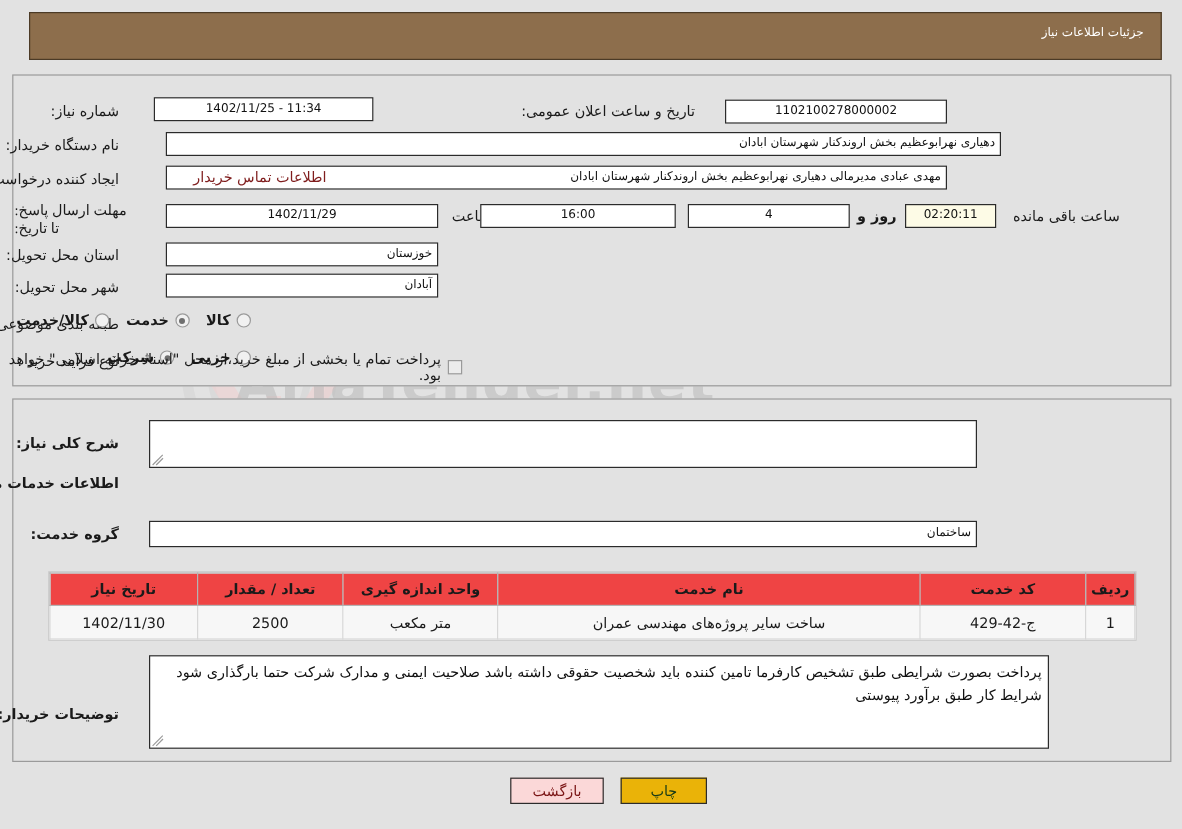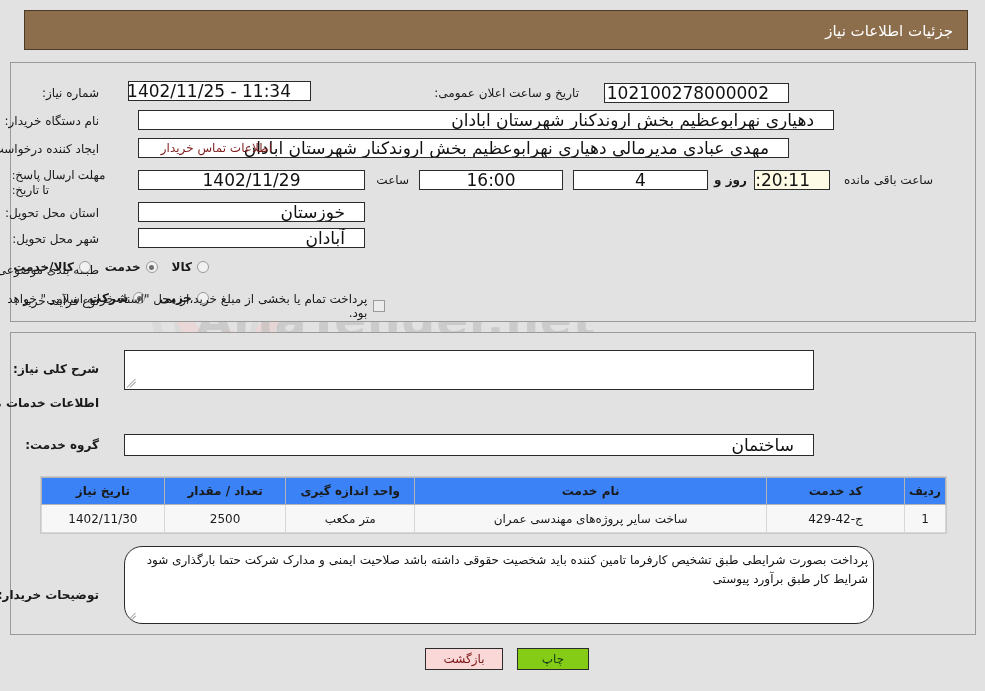--- a/index.html
+++ b/index.html
@@ -67,21 +67,21 @@
     background: #8d6e4c;
     border: 1px solid #4b3a26;
     box-sizing: border-box;
     z-index: 2;
   }
   .header-title {
     position: absolute;
     right: 14px;
     top: 11px;
     color: #ffffff;
-    font-size: 15px;
+    font-size: 10px;
   }
 
   
   .panel {
     position: absolute;
     box-sizing: border-box;
     background: #e2e2e2;
     border: 1px solid #9a9a9a;
     z-index: 1;
   }
@@ -97,23 +97,23 @@
     line-height: 15px;
     z-index: 3;
   }
   .lbl.bold { font-weight: bold; }
   .fld {
     position: absolute;
     box-sizing: border-box;
     background: #ffffff;
     border: 1px solid #2b2b2b;
     font-family: "DejaVu Sans", "Liberation Sans", sans-serif;
-    font-size: 17px;
+    font-size: 10px;
     color: #111;
-    padding: 0 19px;
+    padding: 0 4px;
     line-height: 18px;
     height: 20px;
     overflow: hidden;
     white-space: nowrap;
     z-index: 3;
   }
   .fld.ctr  { text-align: center; }
   .fld.rt   { text-align: right; }
   .fld.timer{
     background: #fdfbe6;
@@ -194,21 +194,21 @@
     left: 41px;
     top: 477px;
     width: 905px;
     border-collapse: collapse;
     font-size: 12px;
     z-index: 3;
     background: #fff;
     box-shadow: 0 0 0 1px #c9c9c9;
   }
   .tbl th {
-    background: #3b82f6;
+    background: #ef4444;
     border: 1px solid #b4b4b4;
     font-weight: bold;
     height: 26px;
     color: #1a1a1a;
     text-align: center;
     padding: 0 4px;
   }
   .tbl td {
     background: #f7f7f7;
     border: 1px solid #d7d7d7;
@@ -224,21 +224,21 @@
     box-sizing: border-box;
     height: 22px;
     border: 1px solid #2b2b2b;
     font-family: "DejaVu Sans", "Liberation Sans", sans-serif;
     font-size: 12px;
     text-align: center;
     line-height: 20px;
     cursor: pointer;
     z-index: 3;
   }
-  #btn-print  { left: 517px; top: 648px; width: 72px; background: #84cc16; color: #173a17; }
+  #btn-print  { left: 517px; top: 648px; width: 72px; background: #eab308; color: #173a17; }
   #btn-return { left: 425px; top: 648px; width: 78px; background: #fbd8d8; color: #7a1515; }
 </style>
 </head>
 <body>
 
 <div class="watermark">
   <svg class="wm-shield" viewBox="0 0 132 150">
     <path d="M66 4 L126 26 L126 78 C126 114 98 136 66 146 C34 136 6 114 6 78 L6 26 Z" fill="none" stroke="#c9c9c9" stroke-width="9"></path>
     <path d="M66 26 L106 40 L106 78 C106 104 88 119 66 127 C44 119 26 104 26 78 L26 40 Z" fill="none" stroke="#c9c9c9" stroke-width="6"></path>
   </svg>
@@ -265,21 +265,21 @@
 <div class="lbl" style="right:886px; top:114px;">نام دستگاه خریدار:</div>
 <div class="fld rt" style="right:151px; top:110px; width:696px;">دهیاری نهرابوعظیم بخش اروندکنار شهرستان ابادان</div>
 
 <div class="lbl" style="right:886px; top:142px;">ایجاد کننده درخواست:</div>
 <div class="fld rt" style="right:196px; top:138px; width:651px;">مهدی عبادی مدیرمالی دهیاری نهرابوعظیم بخش اروندکنار شهرستان ابادان</div>
 <div class="link" style="right:713px; top:141px;">اطلاعات تماس خریدار</div>
 
 <div class="lbl" style="right:878px; top:168px; width:95px; white-space:normal; text-align:left;font-family:Liberation Serif, serif;">مهلت ارسال پاسخ: تا تاریخ:</div>
 <div class="fld ctr" style="right:620px; top:170px; width:227px;">1402/11/29</div>
 <div class="lbl" style="right:576px; top:173px;">ساعت</div>
-<div class="fld ctr" style="right:422px; top:170px; width:144px;">16:00</div>
+<div class="fld ctr" style="right:422px; top:170px; width:163px;">16:00</div>
 <div class="fld ctr" style="right:277px; top:170px; width:135px;">4</div>
 <div class="lbl" style="right:238px; top:173px;font-weight:bold;">روز و</div>
 <div class="fld timer" style="right:155px; top:170px; width:76px;">02:20:11</div>
 <div class="lbl" style="right:52px; top:173px;">ساعت باقی مانده</div>
 
 <div class="lbl" style="right:886px; top:206px;">استان محل تحویل:</div>
 <div class="fld rt" style="right:620px; top:202px; width:227px;">خوزستان</div>
 
 <div class="lbl" style="right:886px; top:232px;">شهر محل تحویل:</div>
 <div class="fld rt" style="right:620px; top:228px; width:227px;">آبادان</div>
@@ -348,21 +348,21 @@
       <td>ج-42-429</td>
       <td>ساخت سایر پروژه‌های مهندسی عمران</td>
       <td>متر مکعب</td>
       <td>2500</td>
       <td>1402/11/30</td>
     </tr>
   </tbody>
 </table>
 
 <div class="lbl bold" style="right:886px; top:588px;">توضیحات خریدار:</div>
-<div class="ta" style="right:111px; top:546px; width:750px; height:78px;border-radius:18px;">
+<div class="ta" style="right:111px; top:546px; width:750px; height:78px;">
   <span>پرداخت بصورت شرایطی طبق تشخیص کارفرما تامین کننده باید شخصیت حقوقی داشته باشد صلاحیت ایمنی و مدارک شرکت حتما بارگذاری شود شرایط کار طبق برآورد پیوستی</span>
   <span class="grip">
     <i style="width:12px; left:0; top:10px; transform:rotate(-45deg);"></i>
     <i style="width:8px; left:3px; top:10px; transform:rotate(-45deg);"></i>
   </span>
 </div>
 
 <div class="btn" id="btn-print">چاپ</div>
 <div class="btn" id="btn-return">بازگشت</div>
 

